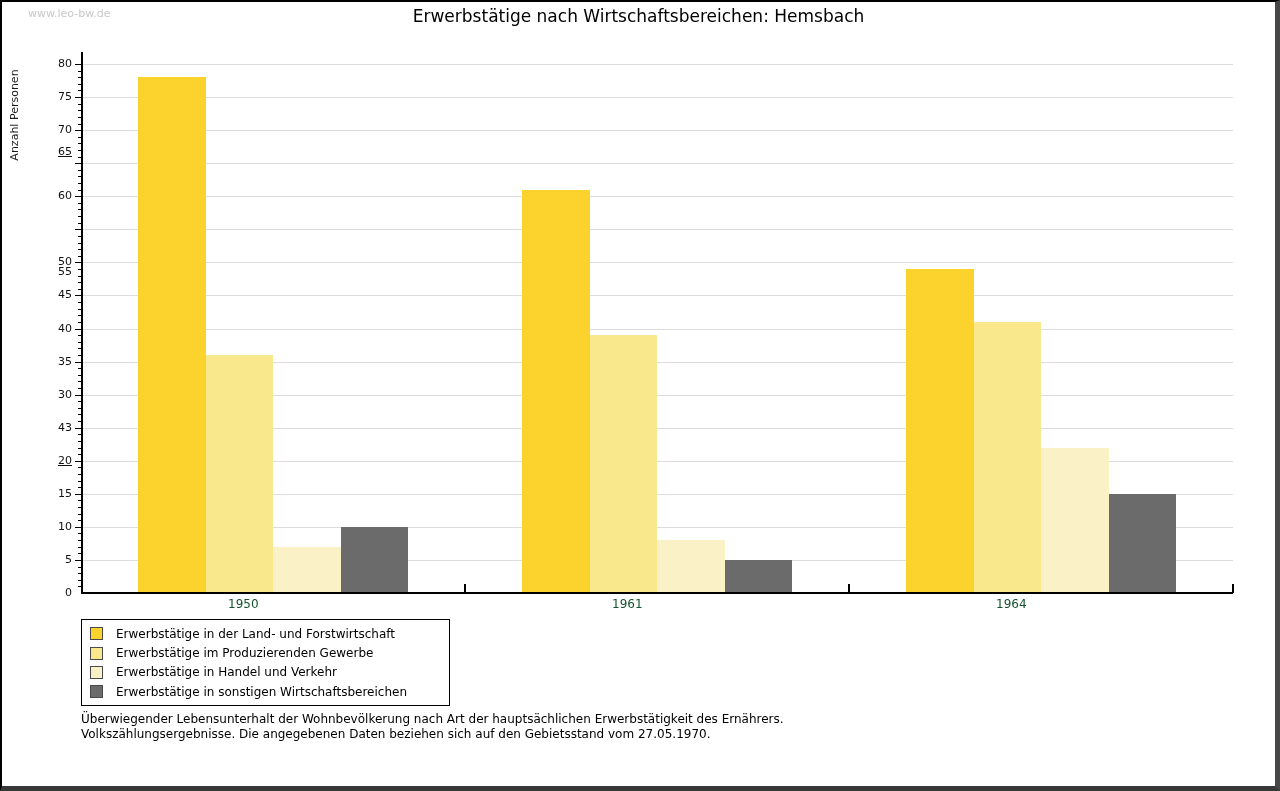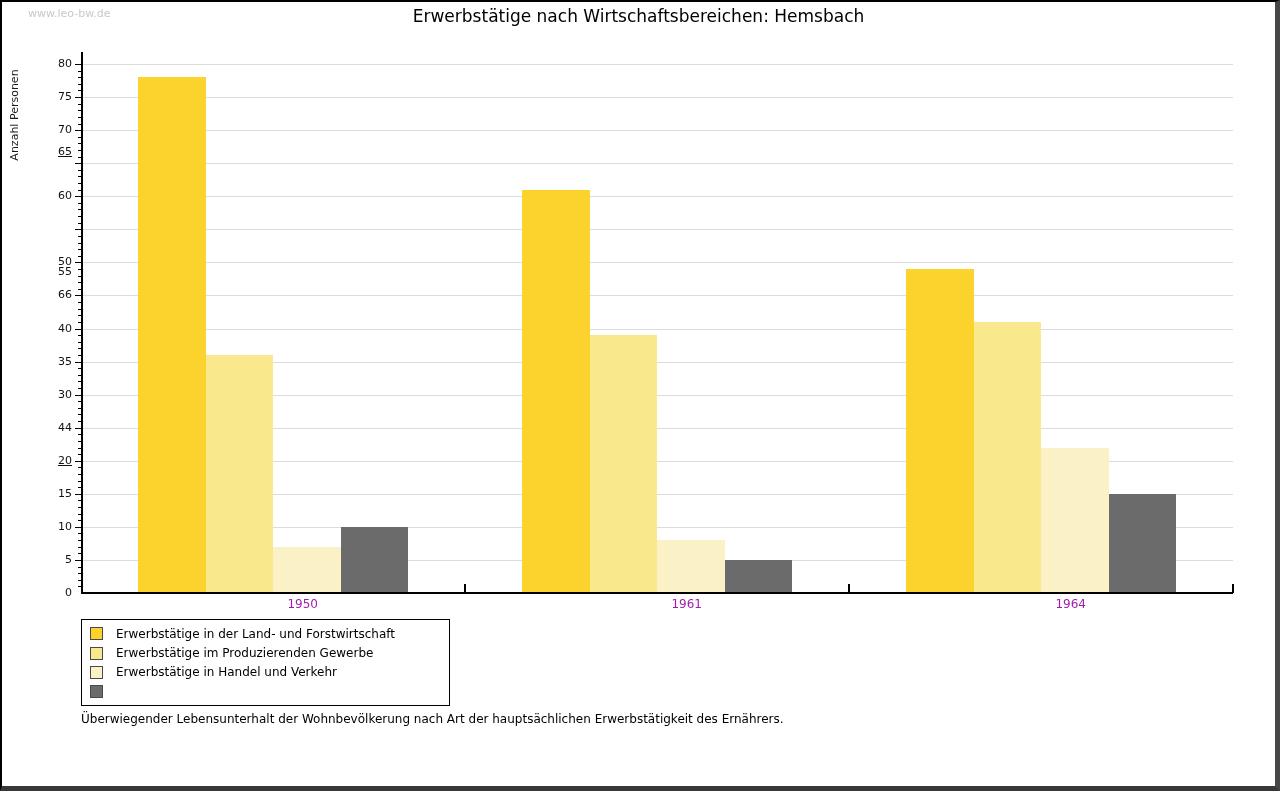--- a/index.html
+++ b/index.html
@@ -33,22 +33,22 @@
   .bar{position:absolute;}
   .axis-y{position:absolute;width:2px;background:#000;}
   .axis-x{position:absolute;height:2px;background:#000;}
   .ytick{position:absolute;height:1px;background:#000;}
   .xtick{position:absolute;width:2px;background:#000;}
   .ylab{
     position:absolute;width:24px;text-align:right;
     font-size:11px;color:#111;line-height:14px;
   }
   .xlab{
-    position:absolute;width:90px;text-align:right;
-    font-size:12px;color:#a21caf;
+    position:absolute;width:90px;text-align:left;
+    font-size:12px;color:#14532d;
   }
   .legend{
     position:absolute;left:79px;top:617px;width:369px;
     box-sizing:border-box;border:1.5px solid #000;background:#fff;
     padding:4px 0 3px 0;
   }
   .legend-item{
     display:flex;align-items:center;height:19.4px;padding-left:8px;
   }
   .legend-swatch{
@@ -181,25 +181,25 @@
       <div class="ytick" style="left: 76px; width: 4px; top: 88.45px;"></div>
       <div class="ytick" style="left: 76px; width: 4px; top: 81.8375px;"></div>
       <div class="ytick" style="left: 76px; width: 4px; top: 75.225px;"></div>
       <div class="ytick" style="left: 76px; width: 4px; top: 68.6125px;"></div>
       <div class="ytick" style="left: 73px; width: 7px; top: 62px;"></div>
       <div class="ylab" style="left: 46px; top: 584px;">0</div>
       <div class="ylab" style="left: 46px; top: 550.938px;">5</div>
       <div class="ylab" style="left: 46px; top: 517.875px;">10</div>
       <div class="ylab" style="left: 46px; top: 484.812px;">15</div>
       <div class="ylab" style="left: 46px; top: 451.75px; text-decoration: underline;">20</div>
-      <div class="ylab" style="left: 46px; top: 418.688px;">44</div>
+      <div class="ylab" style="left: 46px; top: 418.688px;">43</div>
       <div class="ylab" style="left: 46px; top: 385.625px;">30</div>
       <div class="ylab" style="left: 46px; top: 352.562px;">35</div>
       <div class="ylab" style="left: 46px; top: 319.5px;">40</div>
-      <div class="ylab" style="left: 46px; top: 286.438px;">66</div>
+      <div class="ylab" style="left: 46px; top: 286.438px;">45</div>
       <div class="ylab" style="left: 46px; top: 253.375px;">50</div>
       <div class="ylab" style="left: 46px; top: 231px; margin-top: 32px;">55</div>
       <div class="ylab" style="left: 46px; top: 187.25px;">60</div>
       <div class="ylab" style="left: 46px; top: 143px; text-decoration: underline;">65</div>
       <div class="ylab" style="left: 46px; top: 121.125px;">70</div>
       <div class="ylab" style="left: 46px; top: 88.0625px;">75</div>
       <div class="ylab" style="left: 46px; top: 55px;">80</div>
       <div class="axis-x" style="left: 79px; width: 1152px; top: 590px;"></div>
       <div class="axis-y" style="left: 79px; top: 50px; height: 542px;"></div>
     </div>
@@ -212,19 +212,21 @@
       <div class="legend-item">
         <div class="legend-swatch" style="background: rgb(250, 232, 140);"></div>
         <div class="legend-text">Erwerbstätige im Produzierenden Gewerbe</div>
       </div>
       <div class="legend-item">
         <div class="legend-swatch" style="background: rgb(250, 242, 198);"></div>
         <div class="legend-text">Erwerbstätige in Handel und Verkehr</div>
       </div>
       <div class="legend-item">
         <div class="legend-swatch" style="background: rgb(107, 107, 107);"></div>
+        <div class="legend-text">Erwerbstätige in sonstigen Wirtschaftsbereichen</div>
       </div>
     </div>
 
   <div class="footer">
     <div class="footer-line">Überwiegender Lebensunterhalt der Wohnbevölkerung nach Art der hauptsächlichen Erwerbstätigkeit des Ernährers.</div>
+    <div class="footer-line">Volkszählungsergebnisse. Die angegebenen Daten beziehen sich auf den Gebietsstand vom 27.05.1970.</div>
   </div>
 </div>
 
 </body></html>

